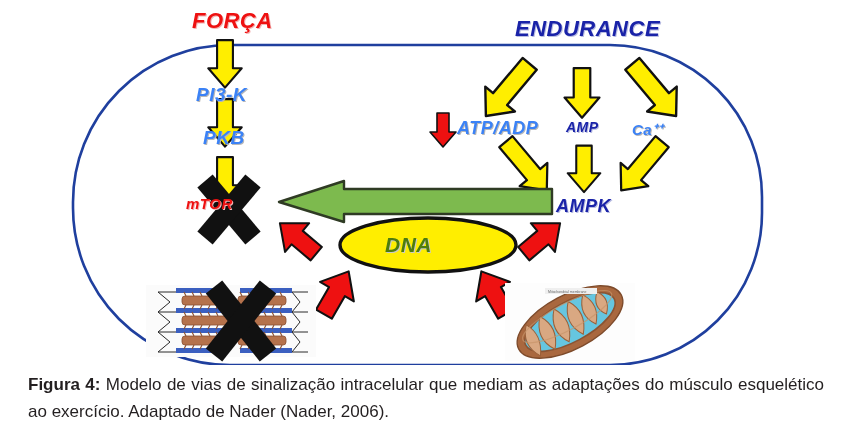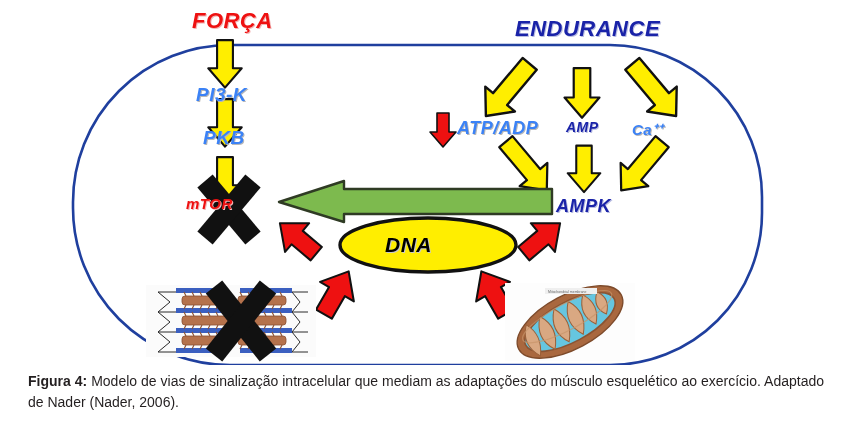--- a/index.html
+++ b/index.html
@@ -17,25 +17,25 @@
 
   #forca{left:192px;top:8px;font-size:22px;}
   #endurance{left:515px;top:16px;font-size:22px;}
   #pi3k{left:196px;top:84px;font-size:19px;}
   #pkb{left:203px;top:127px;font-size:19px;}
   #mtor{left:186px;top:195px;font-size:15px;}
   #atpadp{left:457px;top:118px;font-size:18px;}
   #amp{left:566px;top:119px;font-size:14px;}
   #capp{left:632px;top:119px;font-size:15px;}
   #ampk{left:556px;top:196px;font-size:18px;text-align:center;}
-  #dnalabel{left:385px;top:233px;font-size:21px;color:#000000;
+  #dnalabel{left:385px;top:233px;font-size:21px;color:#4d7c0f;
             text-shadow:1px 1px 0 #c9c9c9;}
 
   #caption{position:absolute;left:28px;top:371px;width:796px;
-           font-size:14px;line-height:21px;color:#231f20;
+           font-size:17px;line-height:27px;color:#231f20;
            text-align:justify;font-family:"Liberation Sans",sans-serif;}
   #caption b{font-weight:bold;}
 </style>
 </head>
 <body>
 
 <div id="figure">
 
   <svg id="svgroot" width="851" height="365" viewBox="0 0 851 365">
     <defs>

